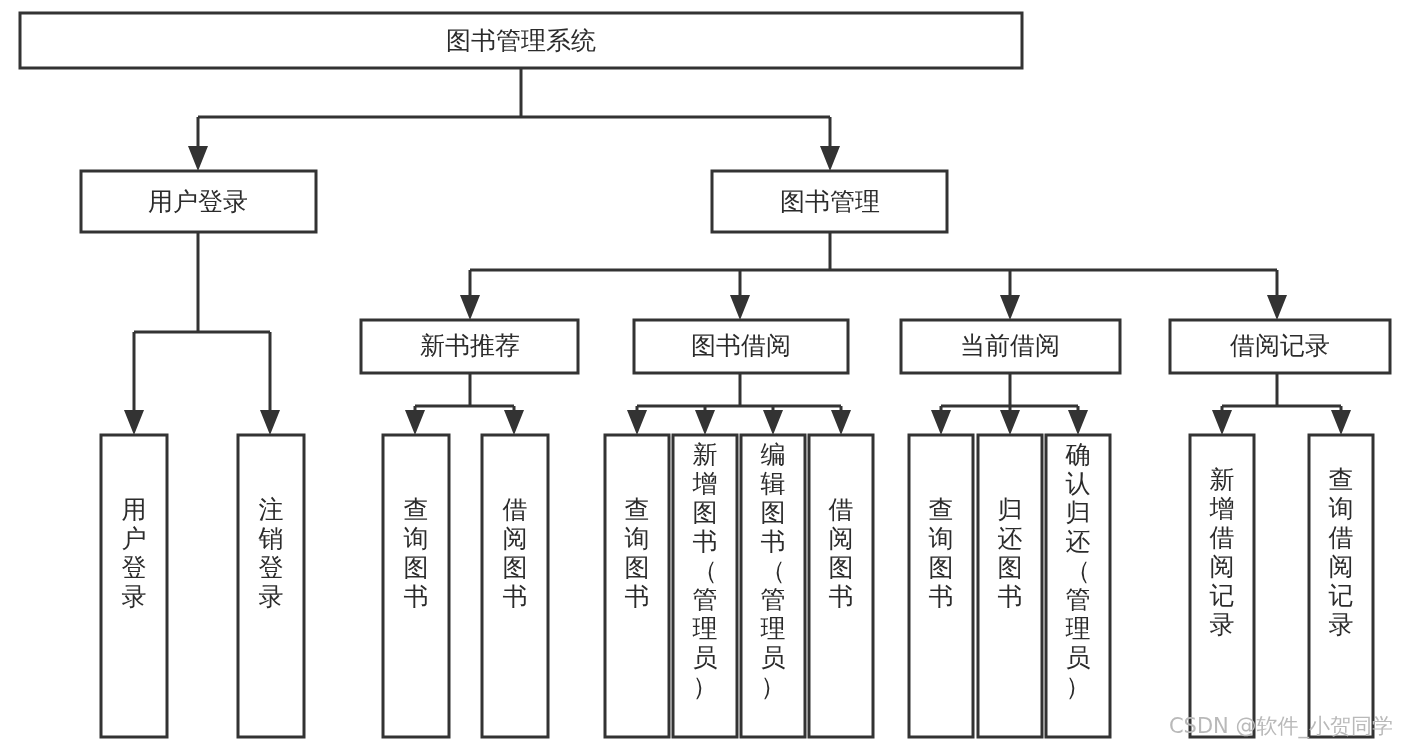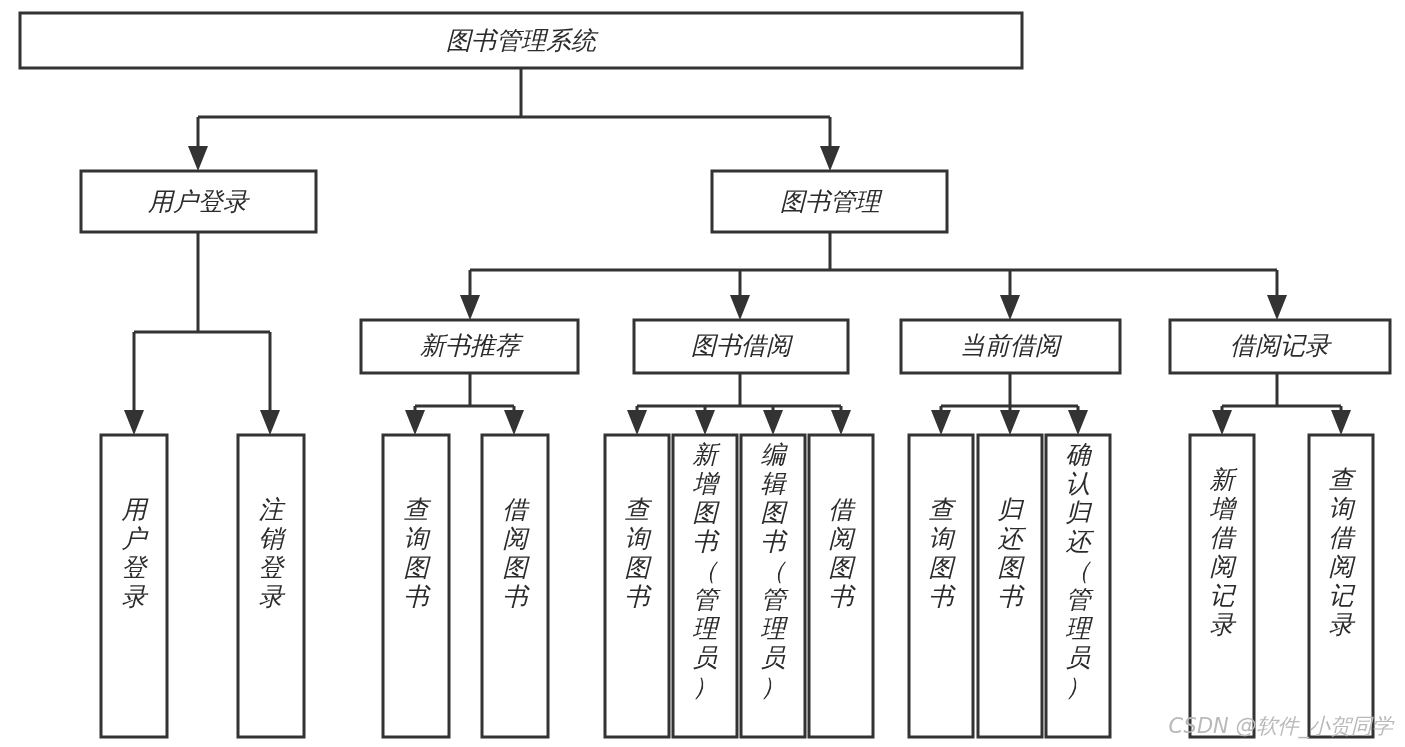--- a/index.html
+++ b/index.html
@@ -12,21 +12,20 @@
     width: 1405px;
     height: 747px;
     overflow: hidden;
     font-family: "DejaVu Sans", "Liberation Sans", sans-serif;
   }
   #diagram-root {
     position: relative;
     width: 1405px;
     height: 583px;
     background: #ffffff;
-    font-style: italic;
   }
   svg#flowchart {
     display: block;
     width: 1405px;
     height: 747px;
   }
   .node-box {
     fill: #ffffff;
     stroke: #333333;
     stroke-width: 3;

